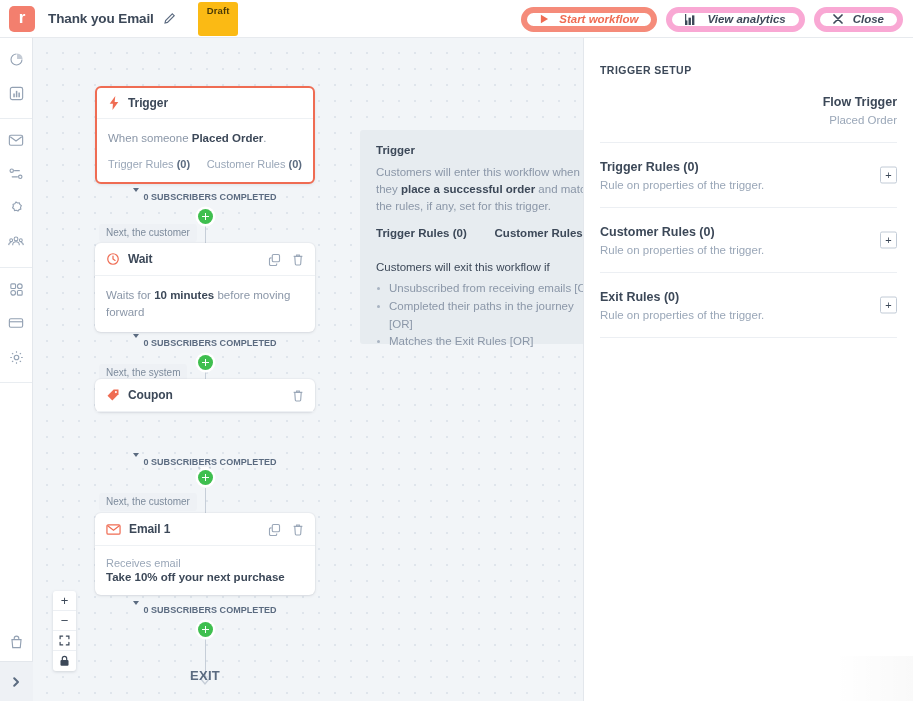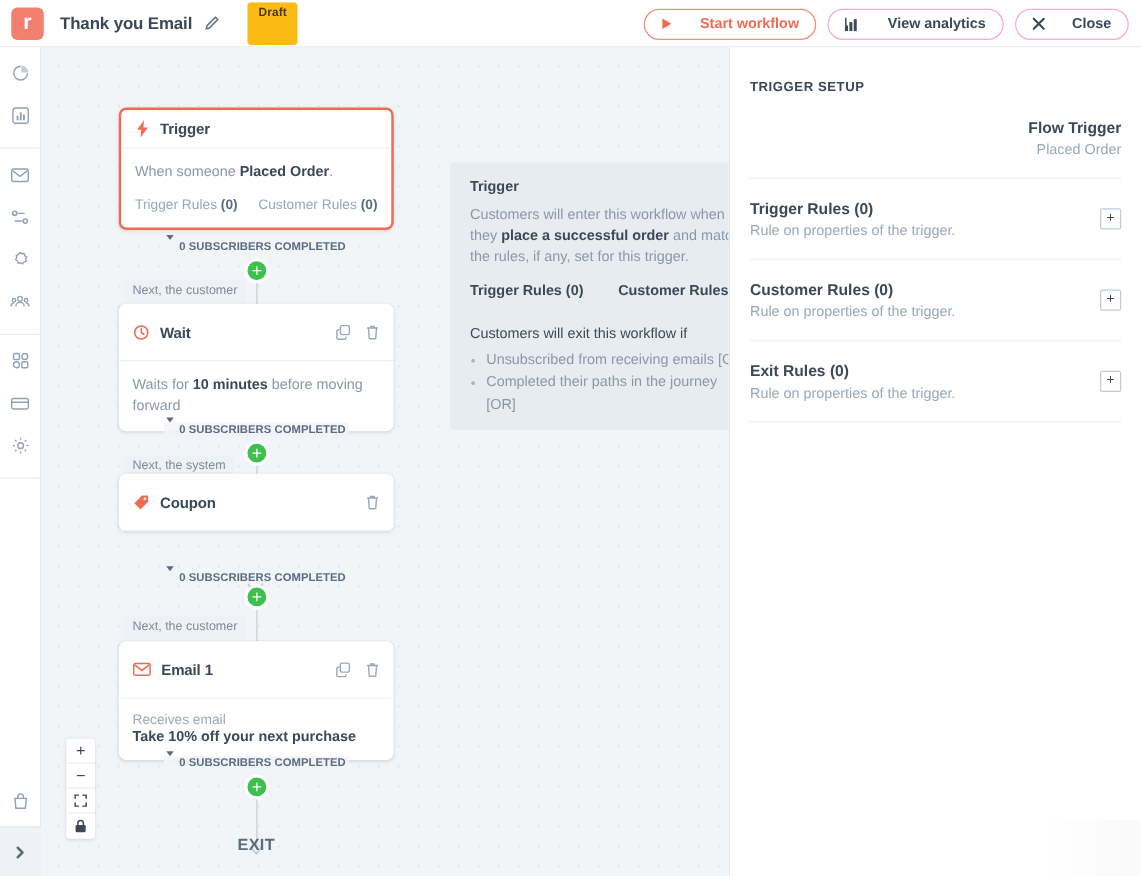--- a/index.html
+++ b/index.html
@@ -36,25 +36,26 @@
   .draft-badge {
     margin-left: 22px; background: #fbba14; color: #4a3a06;
     font-size: 9.5px; font-weight: bold; border-radius: 3px;
     padding: 3px 9px 20px; letter-spacing: 0.1px;
   }
   .topbar-actions {
     position: absolute; right: 10px; top: 0; height: 38px;
     display: flex; align-items: center; gap: 9px;
   }
   .tb-btn {
-    display: flex; align-items: center; gap: 22px;
+    display: flex; align-items: center; gap: 10px;
     height: 25px; padding: 0 13px; border-radius: 13px;
     font-size: 11.5px; font-weight: bold; cursor: pointer;
-    background: #fff; border: 1px solid #f9a8d4; color: #3c4858;
+    background: #fff; border: 6px solid #f9a8d4; color: #3c4858;
     white-space: nowrap;
+    font-style: italic;
   }
   .tb-btn.primary { border-color: #f58b7a; color: #ef6c53; }
   .tb-ico { display: flex; align-items: center; }
 
   
   .rail {
     position: absolute; left: 0; top: 38px; width: 33px; height: 663px;
     background: #ffffff; border-right: 1px solid #e3e7ec;
   }
   .rail-group { border-bottom: 1px solid #e9edf1; padding: 6px 0; }
@@ -89,21 +90,21 @@
   .card {
     position: absolute; left: 62px; width: 220px;
     background: #fff; border-radius: 6px;
     box-shadow: 0 1px 3px rgba(60,72,88,0.13), 0 0 0 1px rgba(60,72,88,0.03);
   }
   .card.trigger {
     border: 2px solid #ef6c53;
     box-shadow: 0 1px 3px rgba(60,72,88,0.10);
   }
   .card-head {
-    height: 46px; display: flex; align-items: center;
+    height: 33px; display: flex; align-items: center;
     padding: 0 11px; border-bottom: 1px solid #eef1f4;
   }
   .card.trigger .card-head { height: 31px; }
   .card-head .ch-icon { display: flex; align-items: center; margin-right: 8px; }
   .card-head .ch-title {
     font-size: 12px; font-weight: bold; color: #3c4858; letter-spacing: -0.1px;
   }
   .card-head .ch-actions {
     margin-left: auto; display: flex; align-items: center; gap: 11px;
     color: #9aa7b8;
@@ -539,20 +540,21 @@
     <div class="pop-title">Trigger</div>
     <div class="pop-text"><span>Customers will enter this workflow when they </span><b>place a successful order</b><span> and match the rules, if any, set for this trigger.</span></div>
     <div class="pop-rules">
       <span>Trigger Rules (0)</span>
       <span>Customer Rules (0)</span>
     </div>
     <div class="pop-sub">Customers will exit this workflow if</div>
     <ul class="pop-list">
       <li>Unsubscribed from receiving emails [OR]</li>
       <li>Completed their paths in the journey [OR]</li>
+      <li>Matches the Exit Rules [OR]</li>
     </ul>
   </div>
 
   <div class="zoomctl">
     <div>+</div>
     <div>−</div>
     <div>
       <svg width="11" height="11" viewBox="0 0 12 12" fill="none" stroke="#3c4858" stroke-width="1.3" stroke-linecap="round">
         <path d="M1.2 4V1.2H4M8 1.2h2.8V4M10.8 8v2.8H8M4 10.8H1.2V8"></path>
       </svg>

